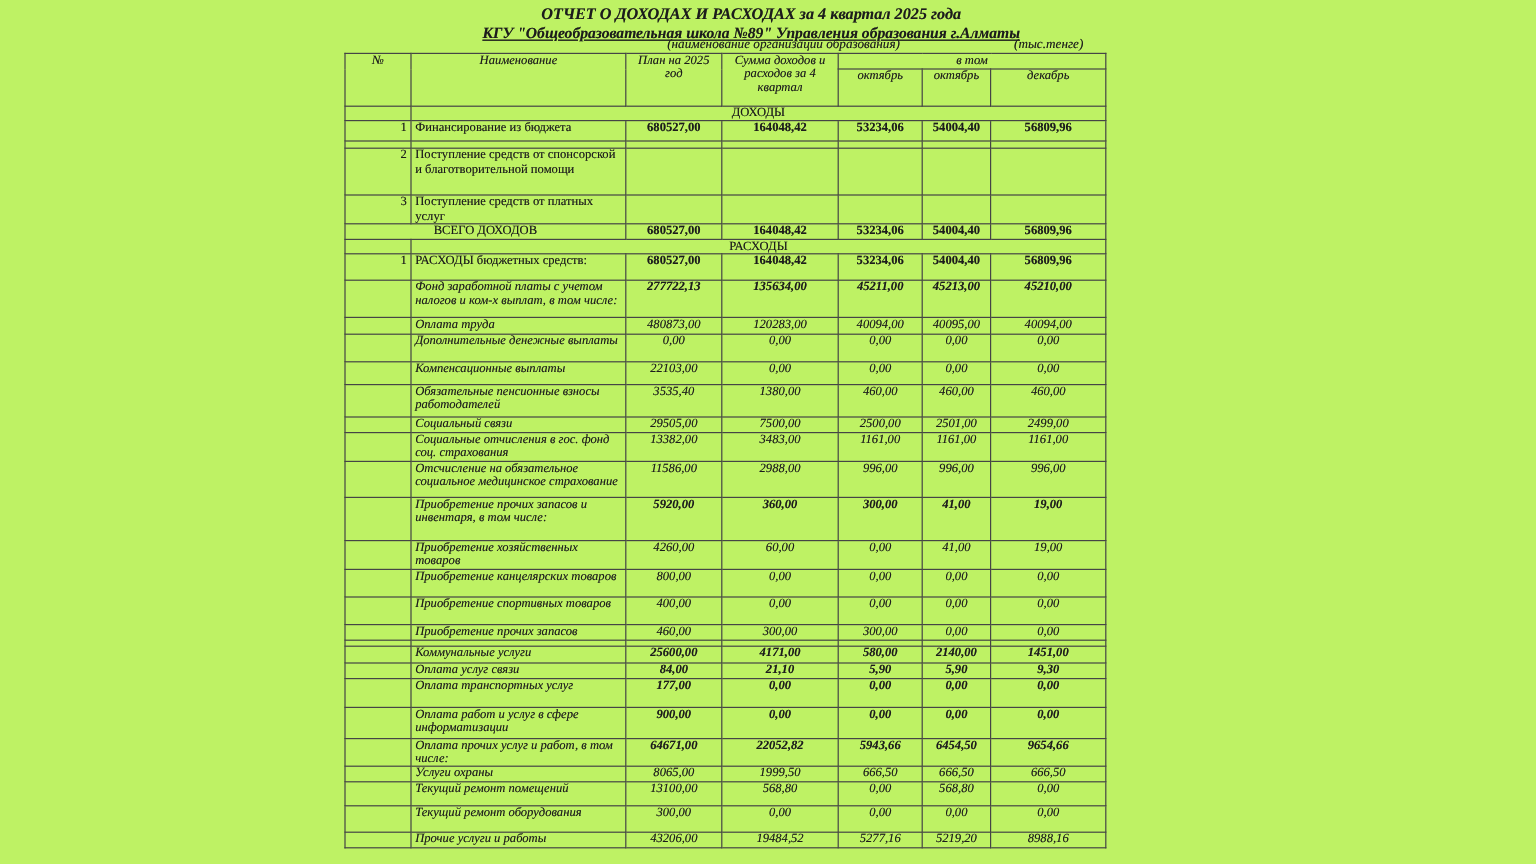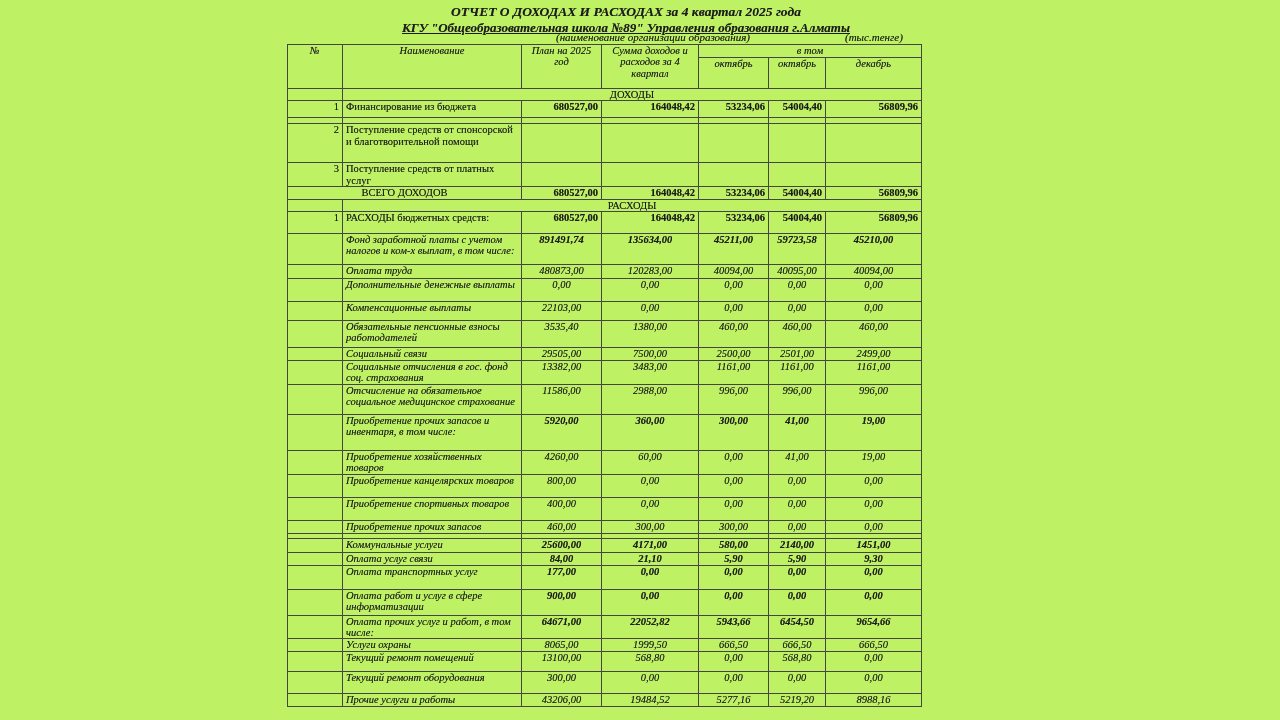--- a/index.html
+++ b/index.html
@@ -18,21 +18,21 @@
   th.hc{font-style:italic;font-weight:bold;text-align:center;font-size:11px;padding-top:2px;}
   th.hn{font-style:italic;font-weight:normal;text-align:center;font-size:11px;padding-top:2px;}
   td.num{text-align:right;font-weight:bold;padding-right:4px;}
   td.name{text-align:left;}
   td.val{text-align:center;}
   td.sec{text-align:center;font-weight:bold;font-size:11.5px;line-height:1.0;}
   td.total-label{text-align:center;font-weight:bold;font-size:11px;}
   .b{font-weight:bold;font-style:normal;}
   .bi{font-weight:bold;font-style:italic;}
   .i{font-weight:normal;font-style:italic;}
-  td.val.b{font-weight:bold;text-align:right;}
+  td.val.b{font-weight:bold;}
   td.val.bi{font-weight:bold;font-style:italic;}
   td.val.i{font-style:italic;}
 </style>
 </head>
 <body>
 
 <div class="doc">
 
   <div class="hdr">
     <div class="t1">ОТЧЕТ О ДОХОДАХ И РАСХОДАХ за 4 квартал 2025 года</div>
@@ -126,24 +126,24 @@
           <td class="name b">РАСХОДЫ бюджетных средств:</td>
           <td class="val b">680527,00</td>
           <td class="val b">164048,42</td>
           <td class="val b">53234,06</td>
           <td class="val b">54004,40</td>
           <td class="val b">56809,96</td>
         </tr>
         <tr style="height: 31px;">
           <td class="num"></td>
           <td class="name bi">Фонд заработной платы с учетом налогов и ком-х выплат, в том числе:</td>
-          <td class="val bi">891491,74</td>
+          <td class="val bi">277722,13</td>
           <td class="val bi">135634,00</td>
           <td class="val bi">45211,00</td>
-          <td class="val bi">59723,58</td>
+          <td class="val bi">45213,00</td>
           <td class="val bi">45210,00</td>
         </tr>
         <tr style="height: 14px;">
           <td class="num"></td>
           <td class="name i">Оплата труда</td>
           <td class="val i">480873,00</td>
           <td class="val i">120283,00</td>
           <td class="val i">40094,00</td>
           <td class="val i">40095,00</td>
           <td class="val i">40094,00</td>

